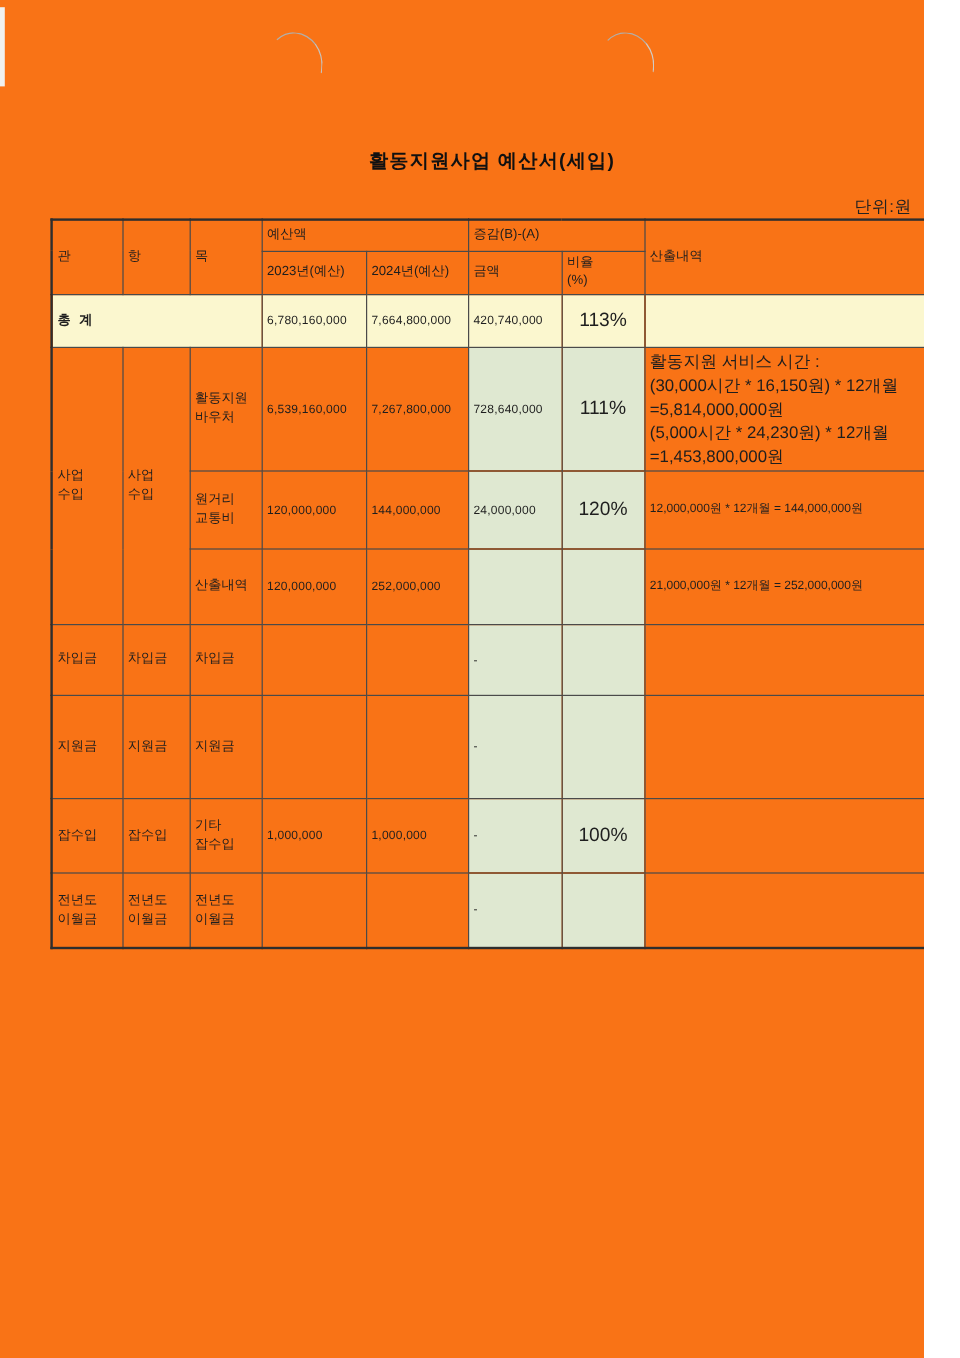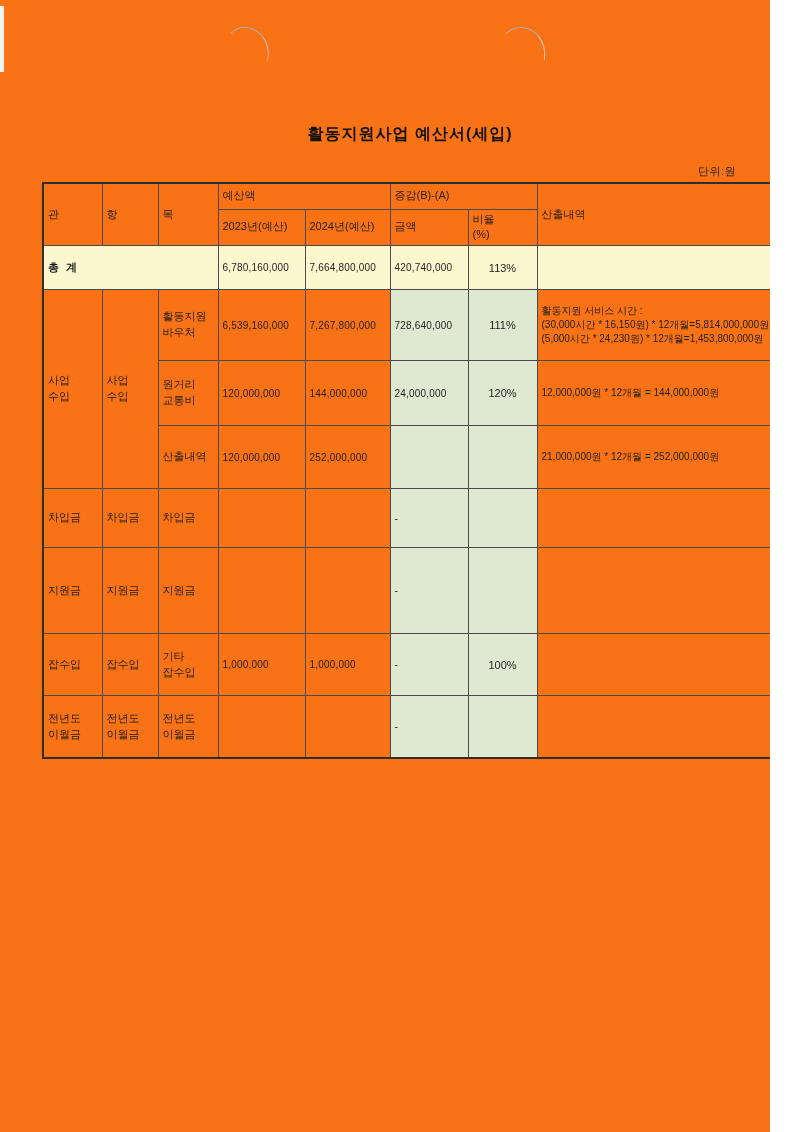--- a/index.html
+++ b/index.html
@@ -17,43 +17,43 @@
        border-top-color:#b3aea9;border-radius:55% 60% 0 0 / 100% 100% 0 0;}
   .arc1{left:222px;top:27px;transform:rotate(6deg);border-right-color:#c6c2bd;}
   .arc2{left:498px;top:27px;transform:rotate(4deg);border-right-color:#cfcbc6;}
   .speck{position:absolute;left:786px;top:790px;width:3px;height:3px;background:#e2e2e0;border-radius:50%;}
 
   .title{
     position:absolute;left:43px;top:124px;width:734px;
     text-align:center;font-size:16px;font-weight:bold;letter-spacing:1px;color:#111;
   }
   .unit{
-    position:absolute;right:34px;top:164px;
-    font-size:11px;color:#222;letter-spacing:0.5px;
+    position:absolute;right:10px;top:164px;
+    font-size:14px;color:#222;letter-spacing:0.5px;
   }
 
   table.budget{
     position:absolute;left:42px;top:182px;
     border-collapse:collapse;table-layout:fixed;
     width:735px;
     font-size:11px;color:#1e1e1e;
   }
   table.budget th, table.budget td{
     border:1px solid #4a4a4a;
     padding:2px 4px;
     font-weight:normal;
     vertical-align:middle;
     overflow:hidden;
   }
   table.budget{border:2px solid #2e2e2e;}
   th.c, td.c{text-align:left;white-space:pre-line;line-height:1.45;}
   td.num{padding-right:9px;font-size:10px;letter-spacing:0.2px;}
-  td.pct{text-align:center;font-size:11px;}
+  td.pct{text-align:center;font-size:16px;}
   td.calc{
-    text-align:left;padding-left:5px;font-size:10px;line-height:1.4;
+    text-align:left;padding-left:5px;font-size:14px;line-height:1.4;
     white-space:pre-line;letter-spacing:0px;
   }
   td.calc.mid{font-size:10px;}
   tr.total td{background:#fbf7cf;}
   tr.total td.label{font-weight:bold;letter-spacing:2px;}
   td.green{background:#dfe8d1;}
   thead th{font-size:11px;}
 </style>
 </head>
 <body>

